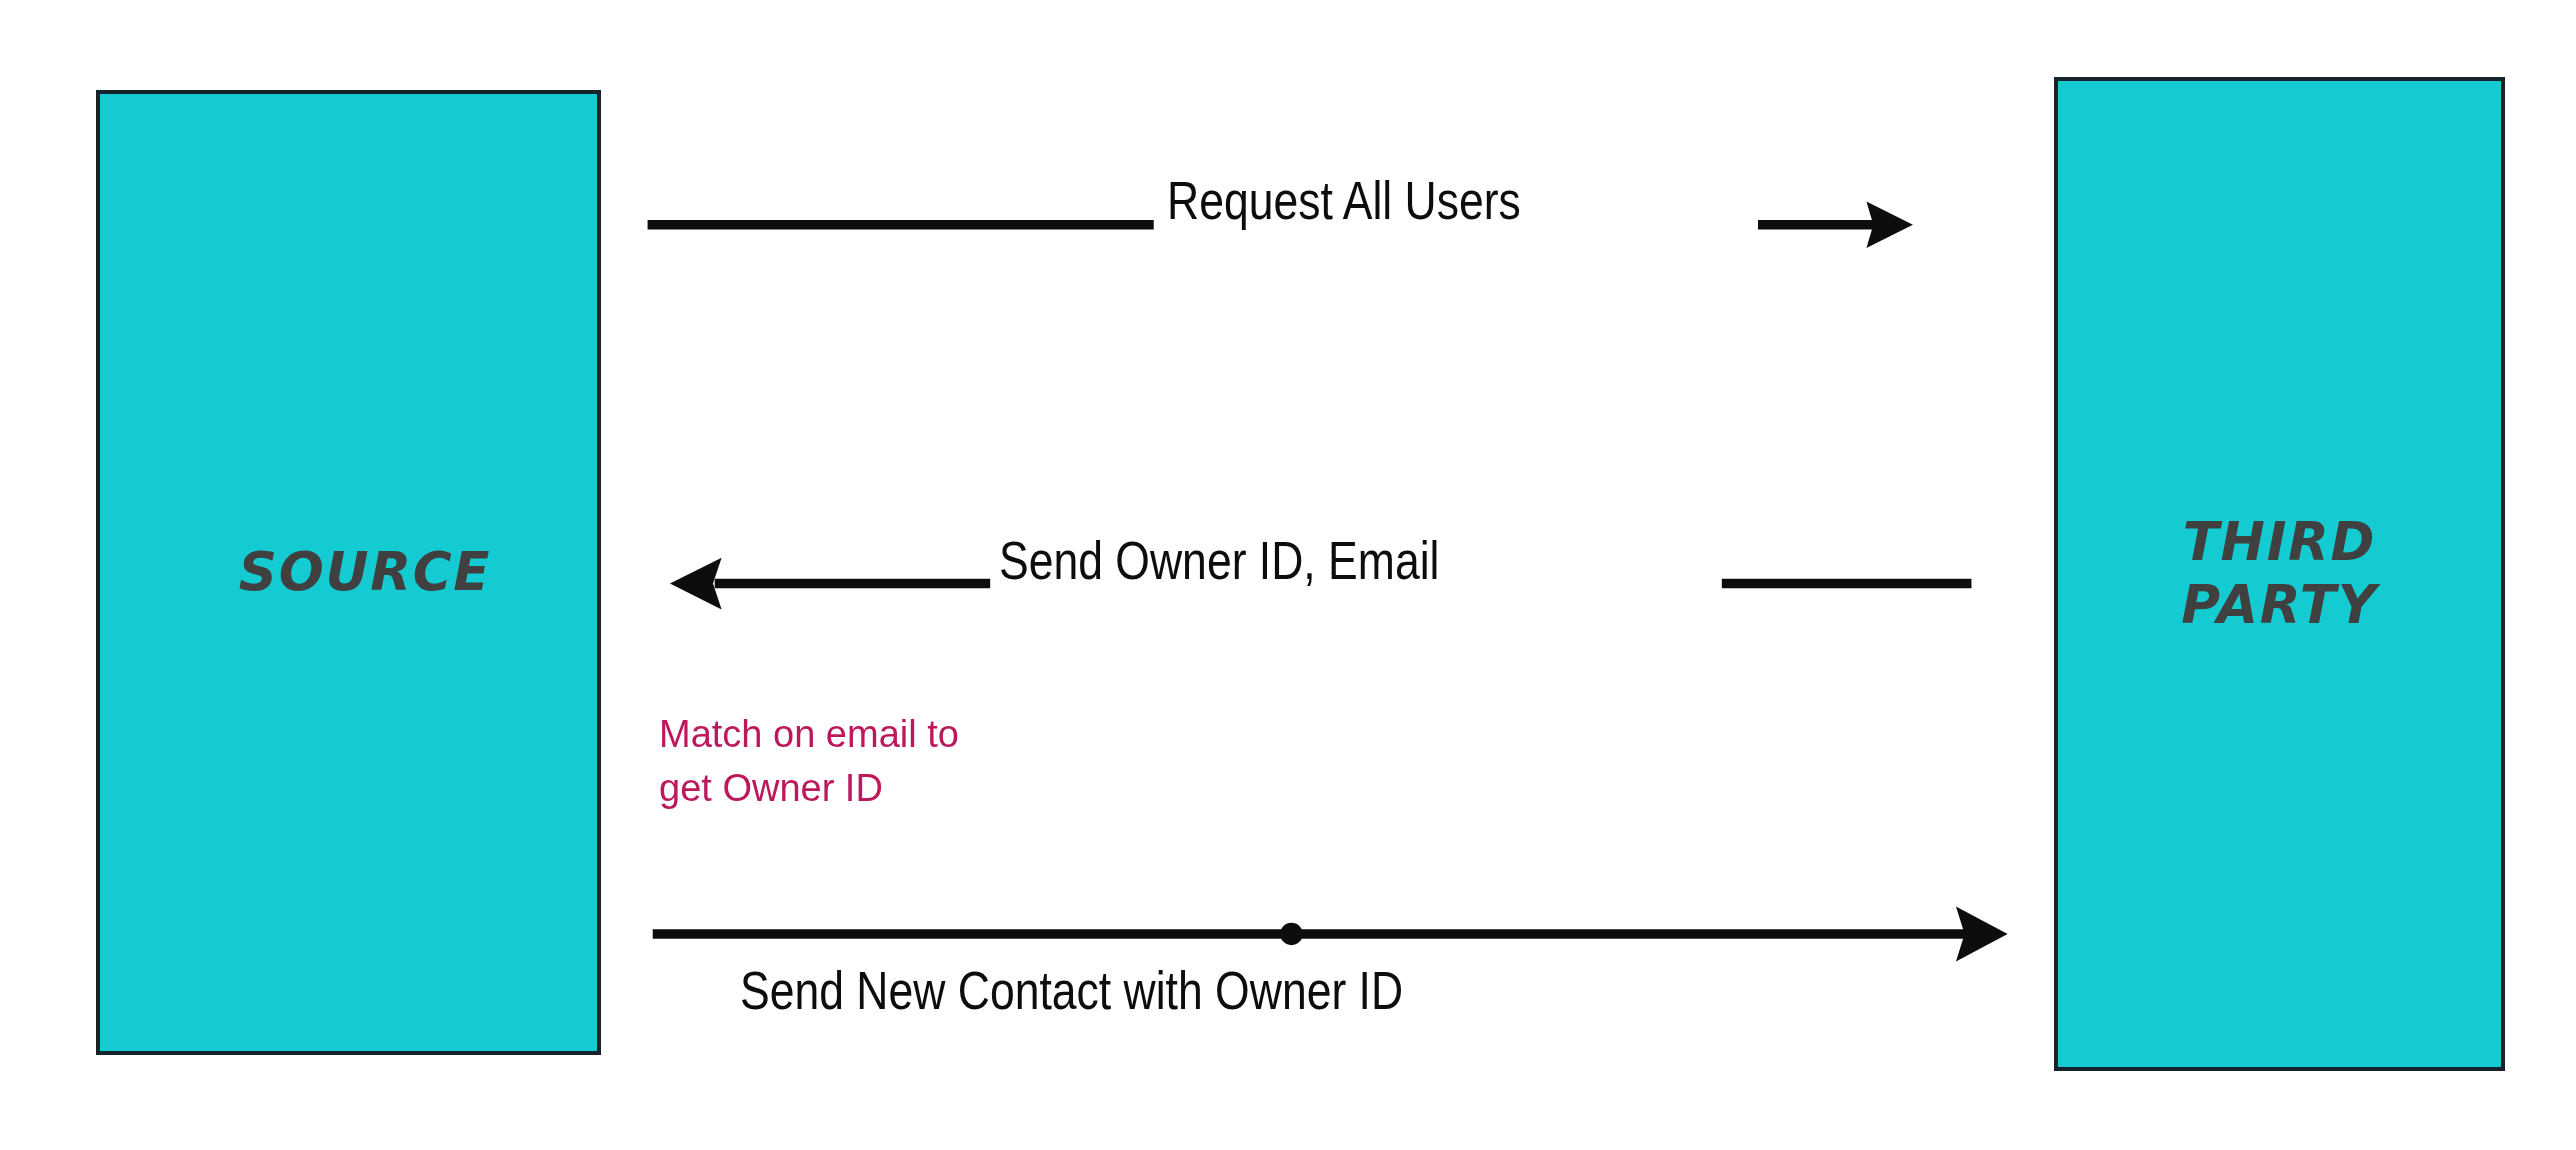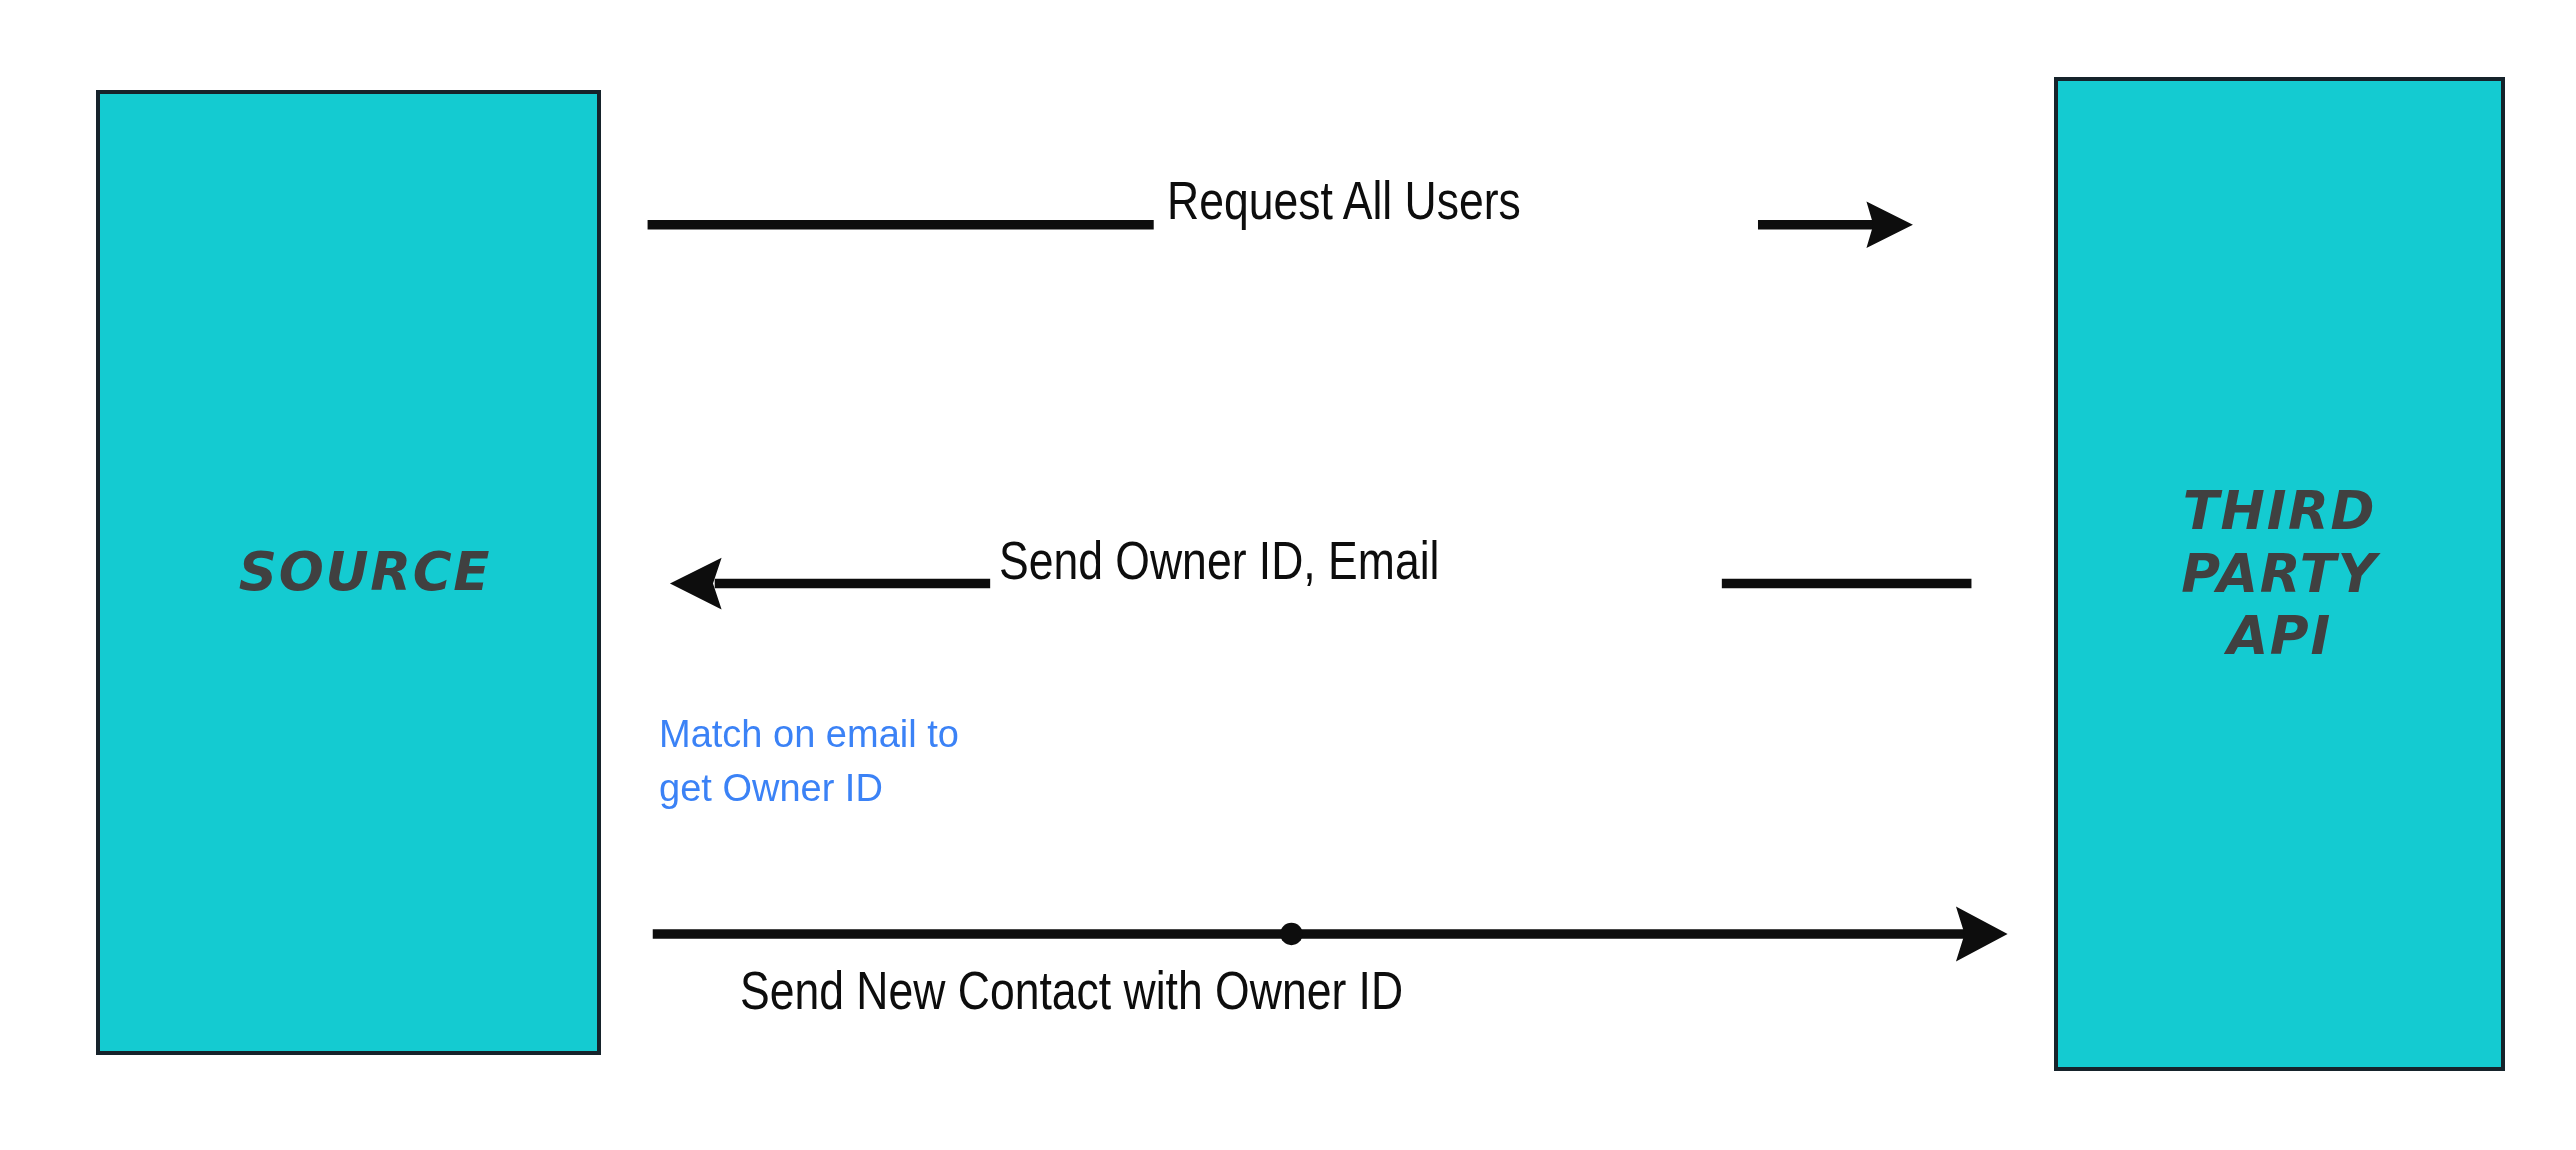--- a/index.html
+++ b/index.html
@@ -67,21 +67,21 @@
   }
   #label-request-all-users   { left: 1167px; top: 174px; }
   #label-send-owner-id-email { left: 999px; top: 534px; }
   #label-send-new-contact    { left: 740px;  top: 964px; }
 
   
   #note-match-email {
     position: absolute;
     left: 659px;
     top: 708px;
-    color: #3b82f6;
+    color: #be185d;
     font-family: "Liberation Sans", sans-serif;
     font-size: 38px;
     line-height: 1.42;
     white-space: pre-line;
   }
 </style>
 </head>
 <body>
 
 <div id="canvas">
@@ -89,21 +89,20 @@
   <div id="source-box" class="node-box">
     <div class="node-label">
       <span class="node-label-line">SOURCE</span>
     </div>
   </div>
 
   <div id="api-box" class="node-box">
     <div class="node-label">
       <span class="node-label-line">THIRD</span>
       <span class="node-label-line">PARTY</span>
-      <span class="node-label-line">API</span>
     </div>
   </div>
 
   <svg class="arrow-layer" viewBox="0 0 2992 1336" width="2576" height="1150">
 
     <g>
       <line x1="752" y1="261" x2="1340" y2="261" stroke="#0d0d0d" stroke-width="11"></line>
       <line x1="2042" y1="261" x2="2192" y2="261" stroke="#0d0d0d" stroke-width="11"></line>
       <polygon points="2222,261 2168,234 2176,261 2168,288" fill="#0d0d0d"></polygon>
     </g>

